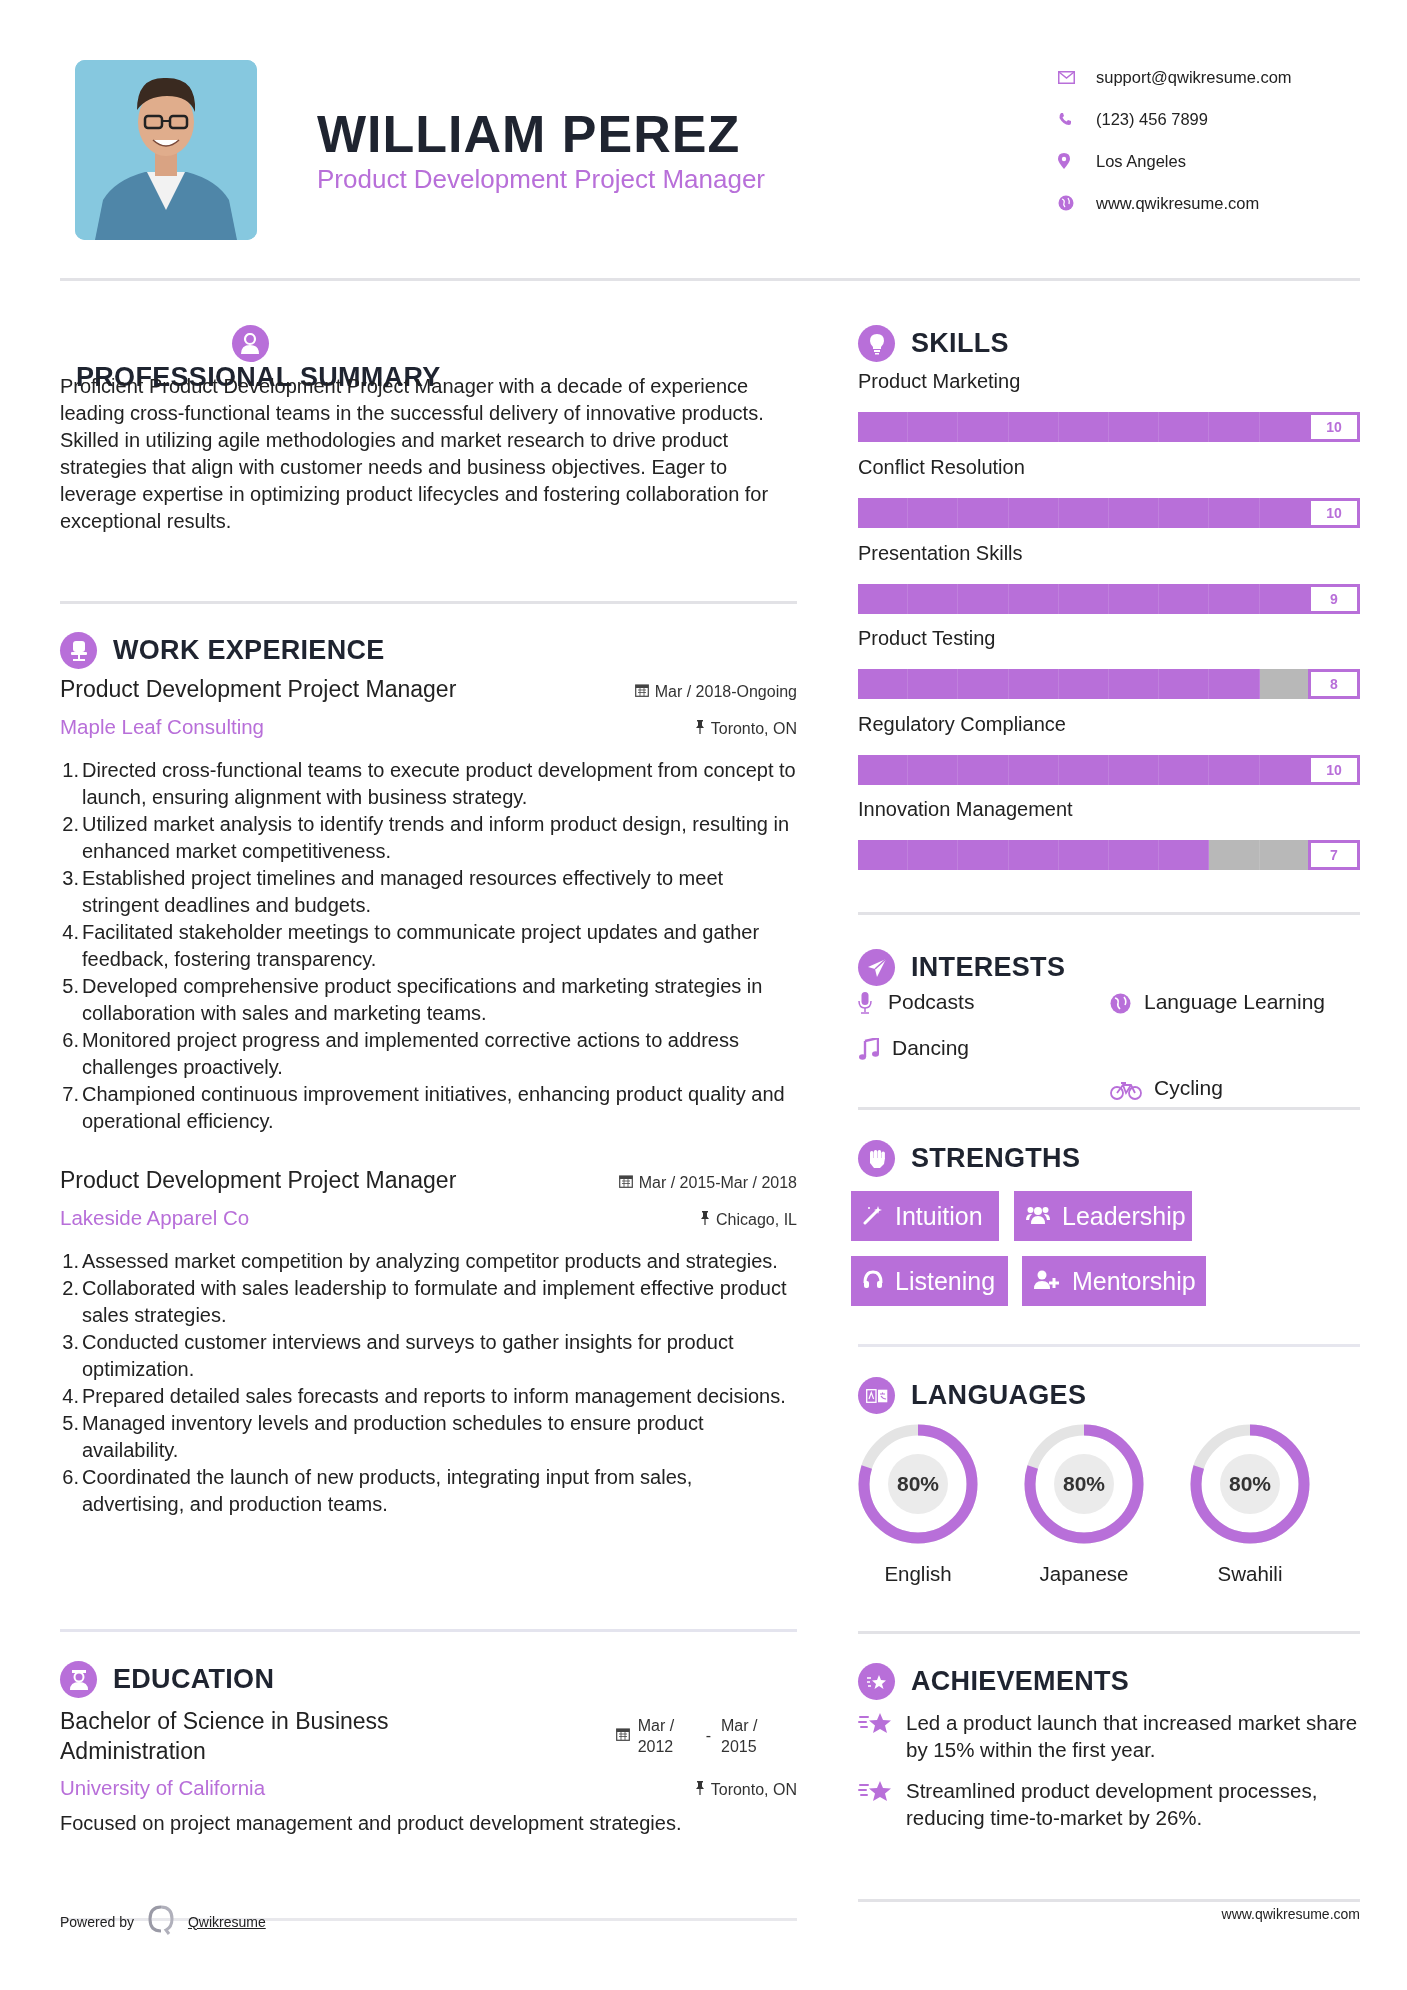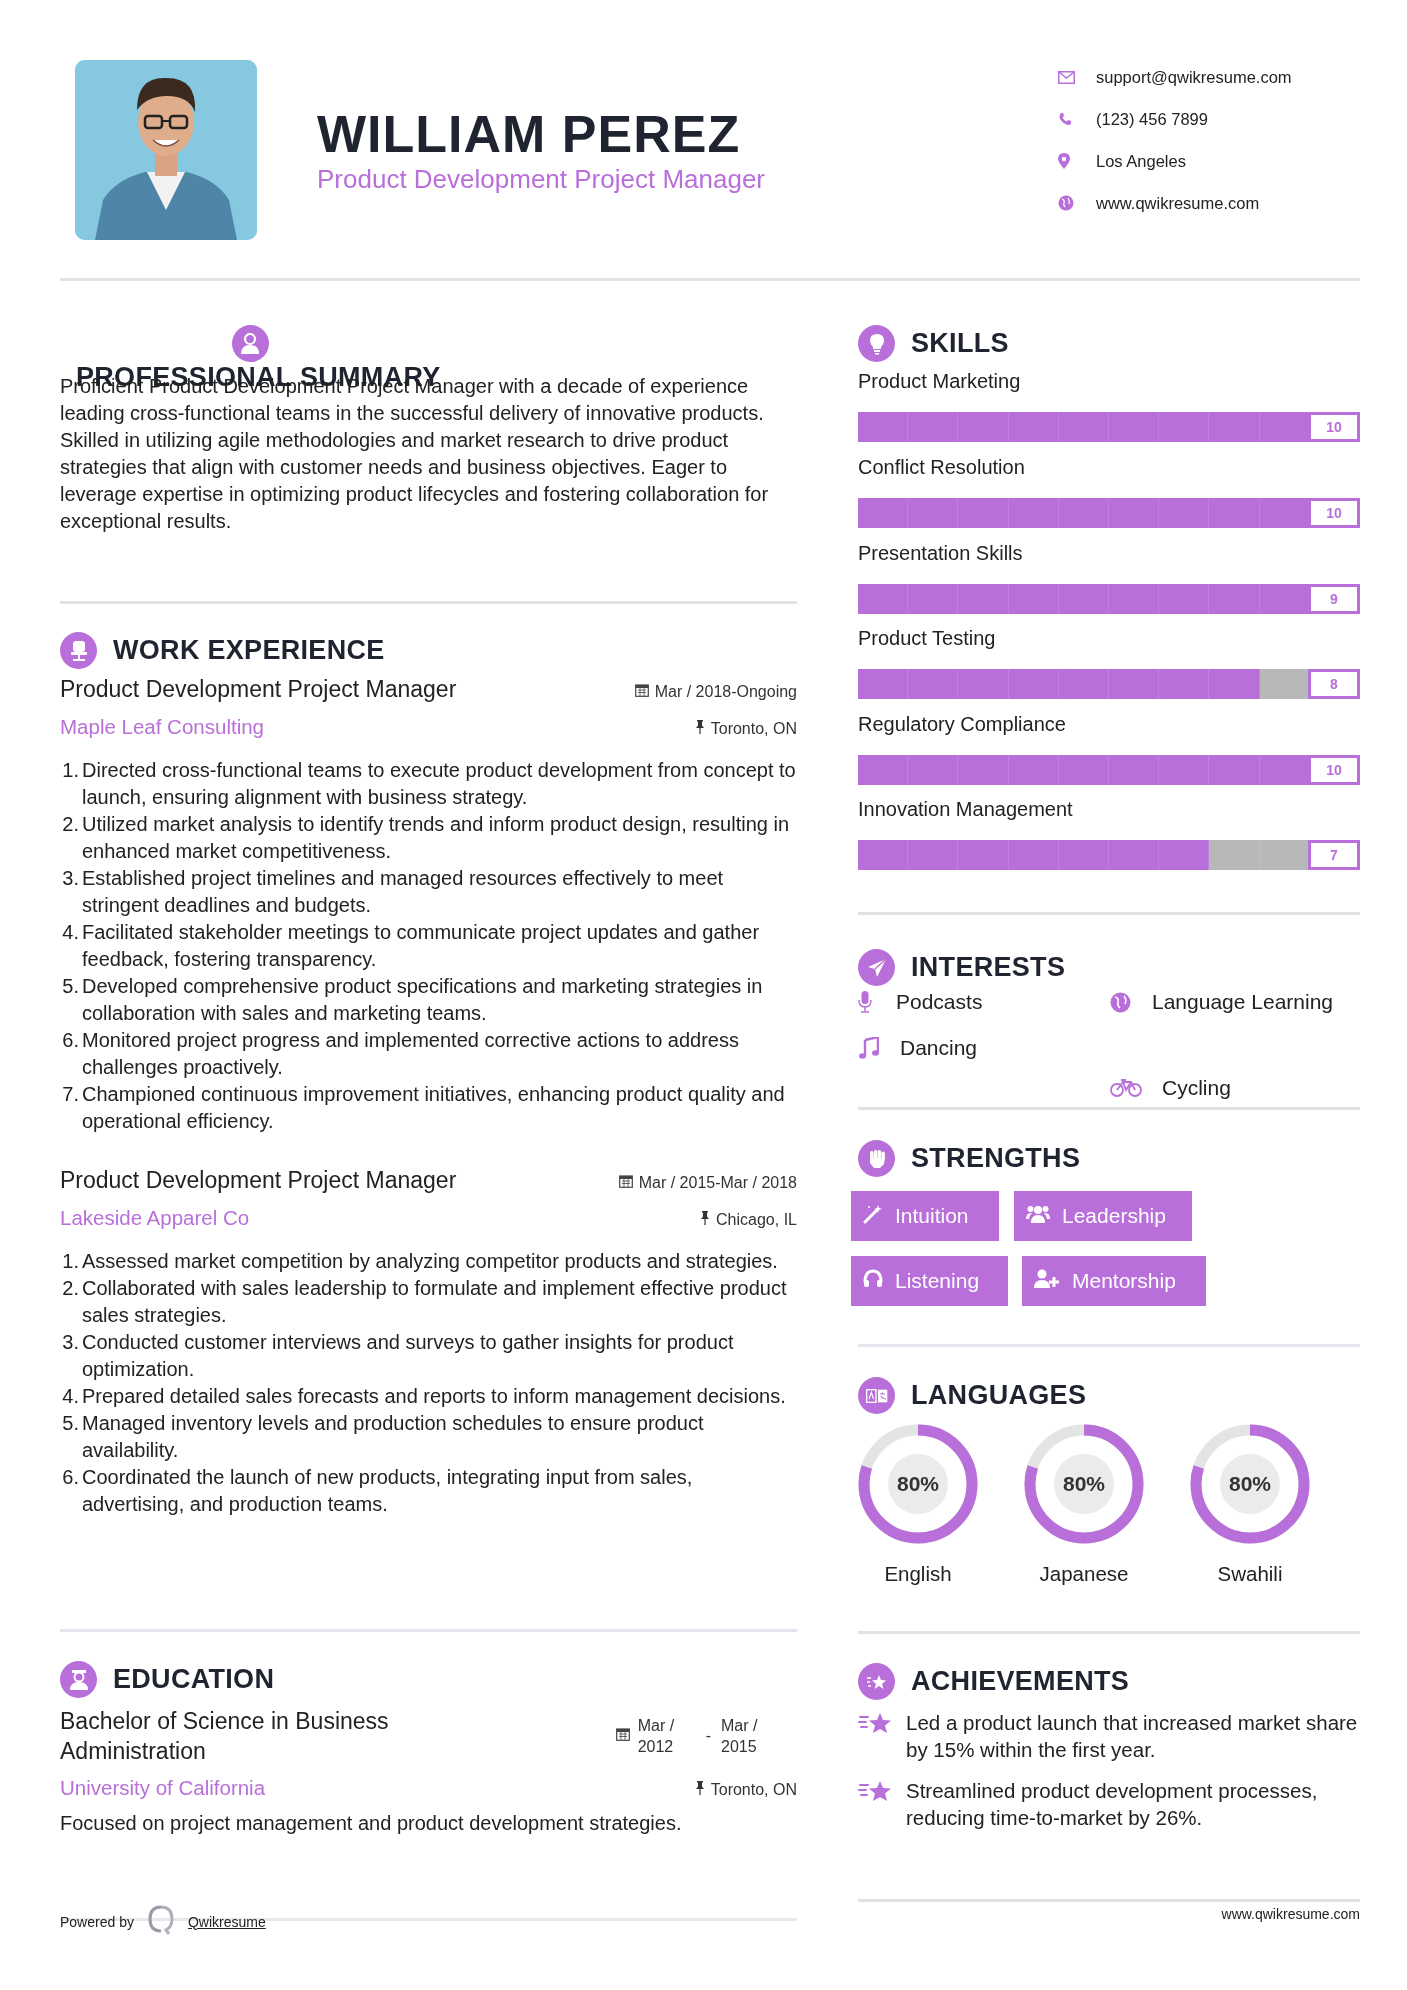--- a/index.html
+++ b/index.html
@@ -39,25 +39,25 @@
   .job-list li .num { width: 19px; flex: none; text-align: right; margin-right: 3px; }
 
   
   .skill { position: absolute; left: 858px; width: 502px; }
   .skill-label { font-size: 20px; color: #222; height: 28px; }
   .skill-bar { margin-top: 14px; height: 30px; position: relative; display: flex; }
   .skill-seg { flex: 1; height: 100%; border-right: 1px solid rgba(255,255,255,0.12); }
   .skill-score { position: absolute; right: 0; top: 0; width: 52px; height: 30px; background: #fff; border: 3px solid #b86fd9; color: #b86fd9; font-size: 14px; font-weight: bold; display: flex; align-items: center; justify-content: center; }
 
   
-  .interest { position: absolute; display: flex; align-items: center; font-size: 21px; color: #222; gap: 8px; }
+  .interest { position: absolute; display: flex; align-items: flex-end; font-size: 21px; color: #222; }
   .interest .ic { width: 30px; color: #b86fd9; display: flex; align-items: center; }
 
   
-  .chip { position: absolute; height: 50px; background: #b86fd9; color: #fff; font-size: 21px; display: flex; align-items: center; padding: 0 12px; gap: 12px; }
+  .chip { position: absolute; height: 50px; background: #b86fd9; color: #fff; font-size: 25px; display: flex; align-items: center; padding: 0 12px; gap: 12px; }
 
   
   .lang { position: absolute; width: 120px; text-align: center; }
   .lang-ring { width: 120px; height: 120px; position: relative; }
   .lang-pct { position: absolute; left: 30px; top: 30px; width: 60px; height: 60px; border-radius: 50%; background: #ebebeb; display: flex; align-items: center; justify-content: center; font-size: 21px; font-weight: bold; color: #333; }
   .lang-name { margin-top: 18px; font-size: 20.5px; color: #222; }
 
   
   .ach { position: absolute; left: 858px; width: 502px; display: flex; }
   .ach .ic { width: 48px; flex: none; padding-top: 2px; }

